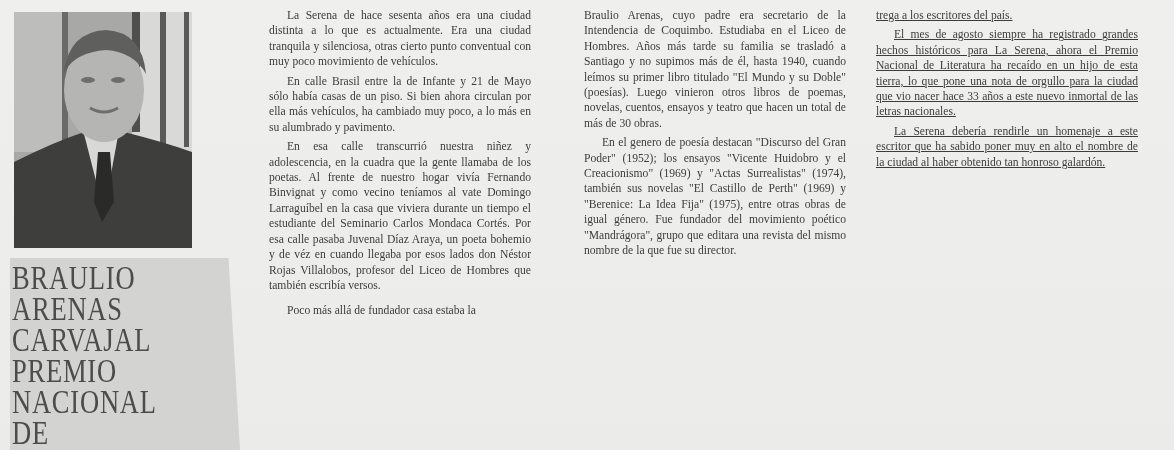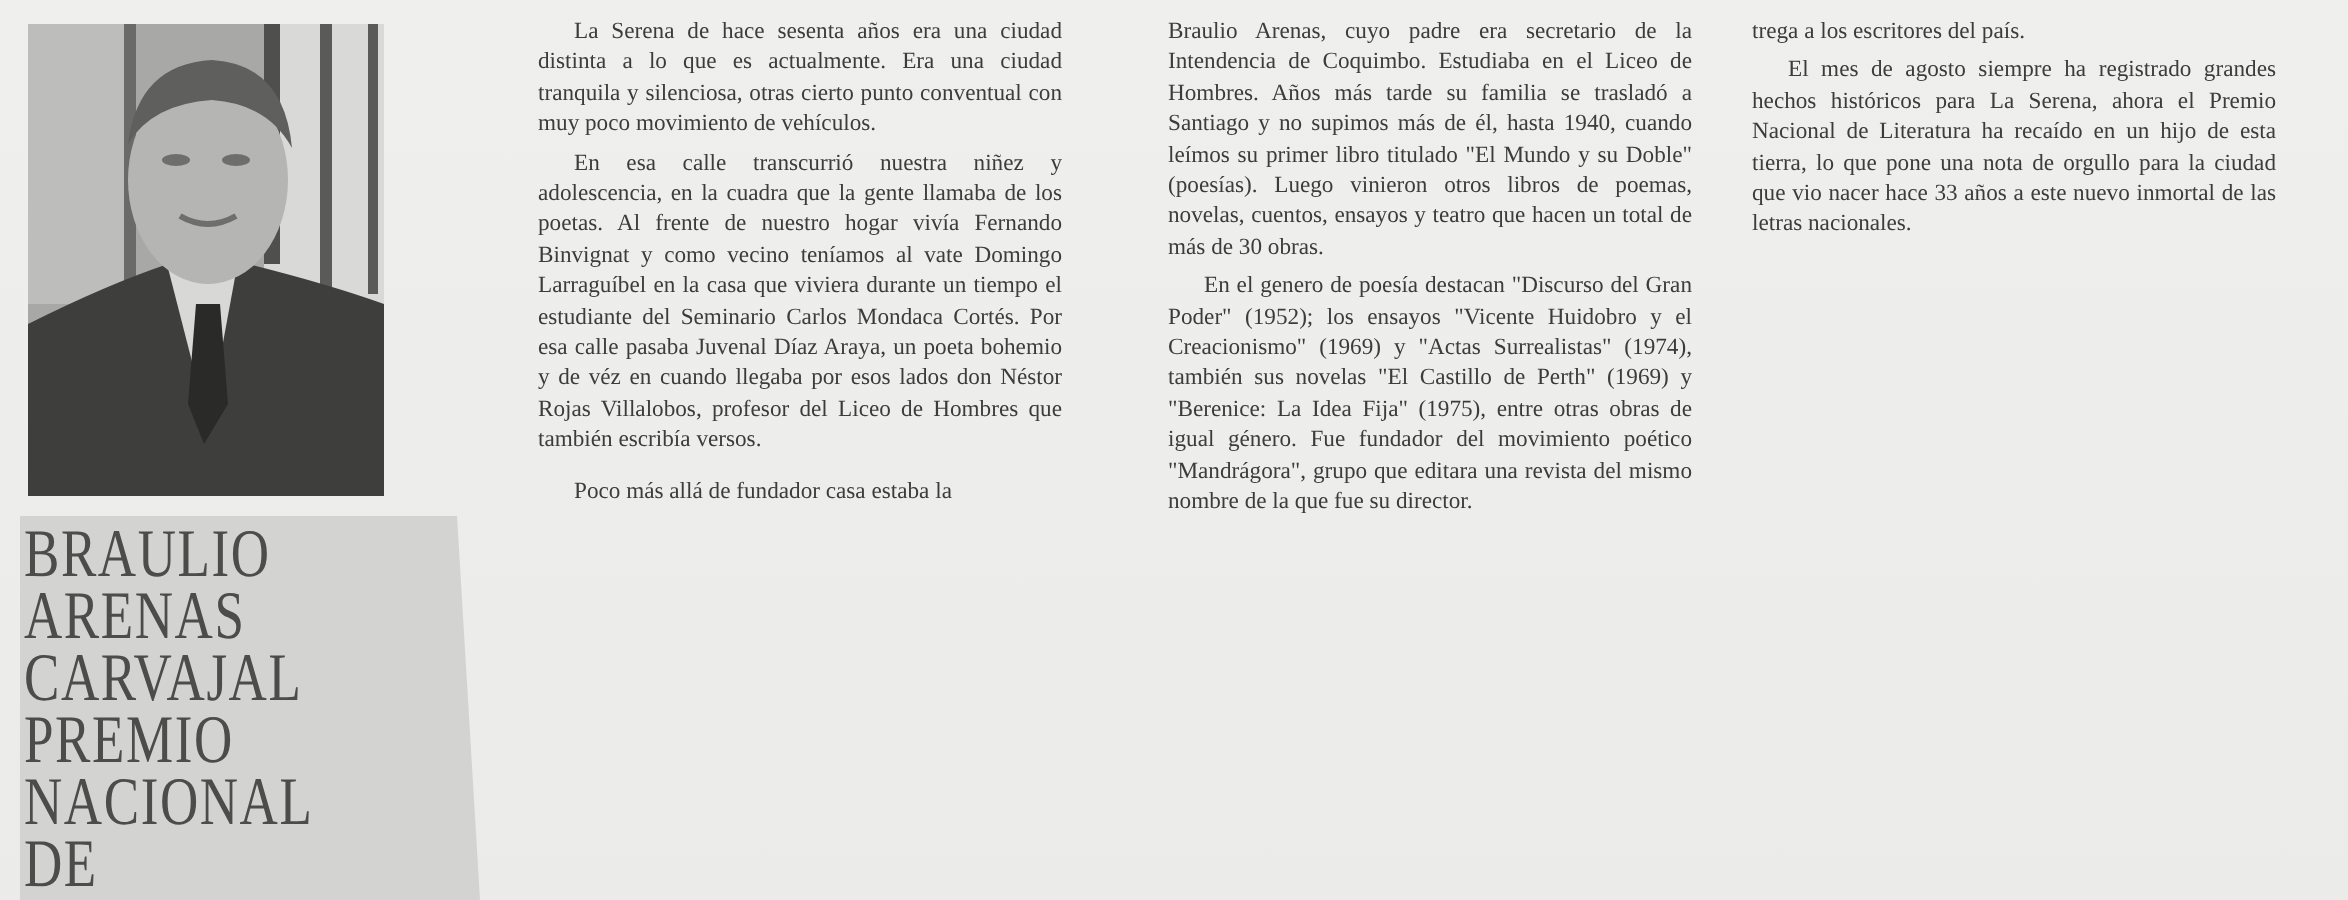--- a/index.html
+++ b/index.html
@@ -39,21 +39,21 @@
   .col {
     position: absolute; top: 8px; width: 262px;
     font-family: "Liberation Serif", "DejaVu Serif", serif;
     font-size: 11.6px; line-height: 15.4px; color: #3c3c3c;
     text-align: justify;
   }
   .col p { margin: 0 0 4px 0; text-indent: 18px; hyphens: manual; }
   .col p.noindent { text-indent: 0; }
   .col1 { left: 269px; }
   .col2 { left: 584px; }
-  .col3 { left: 876px; }
+  .col3 { left: 876px; text-decoration: underline; }
 </style>
 </head>
 <body>
 
 <div class="page">
 
   <div class="photo">
     <svg width="178" height="236" viewBox="0 0 178 236">
       <rect x="0" y="0" width="178" height="236" fill="#a8a8a6"></rect>
       <rect x="0" y="0" width="48" height="140" fill="#bdbdbb"></rect>
@@ -78,27 +78,29 @@
     <div>BRAULIO</div>
     <div>ARENAS</div>
     <div>CARVAJAL</div>
     <div>PREMIO</div>
     <div>NACIONAL</div>
     <div>DE</div>
   </div>
 
   <div class="col col1">
     <p>La Serena de hace sesenta años era una ciudad distinta a lo que es actualmente. Era una ciudad tranquila y silenciosa, otras cierto punto conventual con muy poco movimiento de vehículos.</p>
+    <p>En calle Brasil entre la de Infante y 21 de Mayo sólo había casas de un piso. Si bien ahora circulan por ella más vehículos, ha cambiado muy poco, a lo más en su alumbrado y pavimento.</p>
     <p>En esa calle transcurrió nuestra niñez y adolescencia, en la cuadra que la gente llamaba de los poetas. Al frente de nuestro hogar vivía Fernando Binvignat y como vecino teníamos al vate Domingo Larraguíbel en la casa que viviera durante un tiempo el estudiante del Seminario Carlos Mondaca Cortés. Por esa calle pasaba Juvenal Díaz Araya, un poeta bohemio y de véz en cuando llegaba por esos lados don Néstor Rojas Villalobos, profesor del Liceo de Hombres que también escribía versos.</p>
     <p style="margin-top:10px">Poco más allá de fundador casa estaba la</p>
   </div>
 
   <div class="col col2">
     <p class="noindent">Braulio Arenas, cuyo padre era secretario de la Intendencia de Coquimbo. Estudiaba en el Liceo de Hombres. Años más tarde su familia se trasladó a Santiago y no supimos más de él, hasta 1940, cuando leímos su primer libro titulado "El Mundo y su Doble" (poesías). Luego vinieron otros libros de poemas, novelas, cuentos, ensayos y teatro que hacen un total de más de 30 obras.</p>
     <p>En el genero de poesía destacan "Discurso del Gran Poder" (1952); los ensayos "Vicente Huidobro y el Creacionismo" (1969) y "Actas Surrealistas" (1974), también sus novelas "El Castillo de Perth" (1969) y "Berenice: La Idea Fija" (1975), entre otras obras de igual género. Fue fundador del movimiento poético "Mandrágora", grupo que editara una revista del mismo nombre de la que fue su director.</p>
   </div>
 
   <div class="col col3">
     <p class="noindent">trega a los escritores del país.</p>
     <p>El mes de agosto siempre ha registrado grandes hechos históricos para La Serena, ahora el Premio Nacional de Literatura ha recaído en un hijo de esta tierra, lo que pone una nota de orgullo para la ciudad que vio nacer hace 33 años a este nuevo inmortal de las letras nacionales.</p>
+    <p>La Serena debería rendirle un homenaje a este escritor que ha sabido poner muy en alto el nombre de la ciudad al haber obtenido tan honroso galardón.</p>
   </div>
 
 </div>
 
 </body></html>

